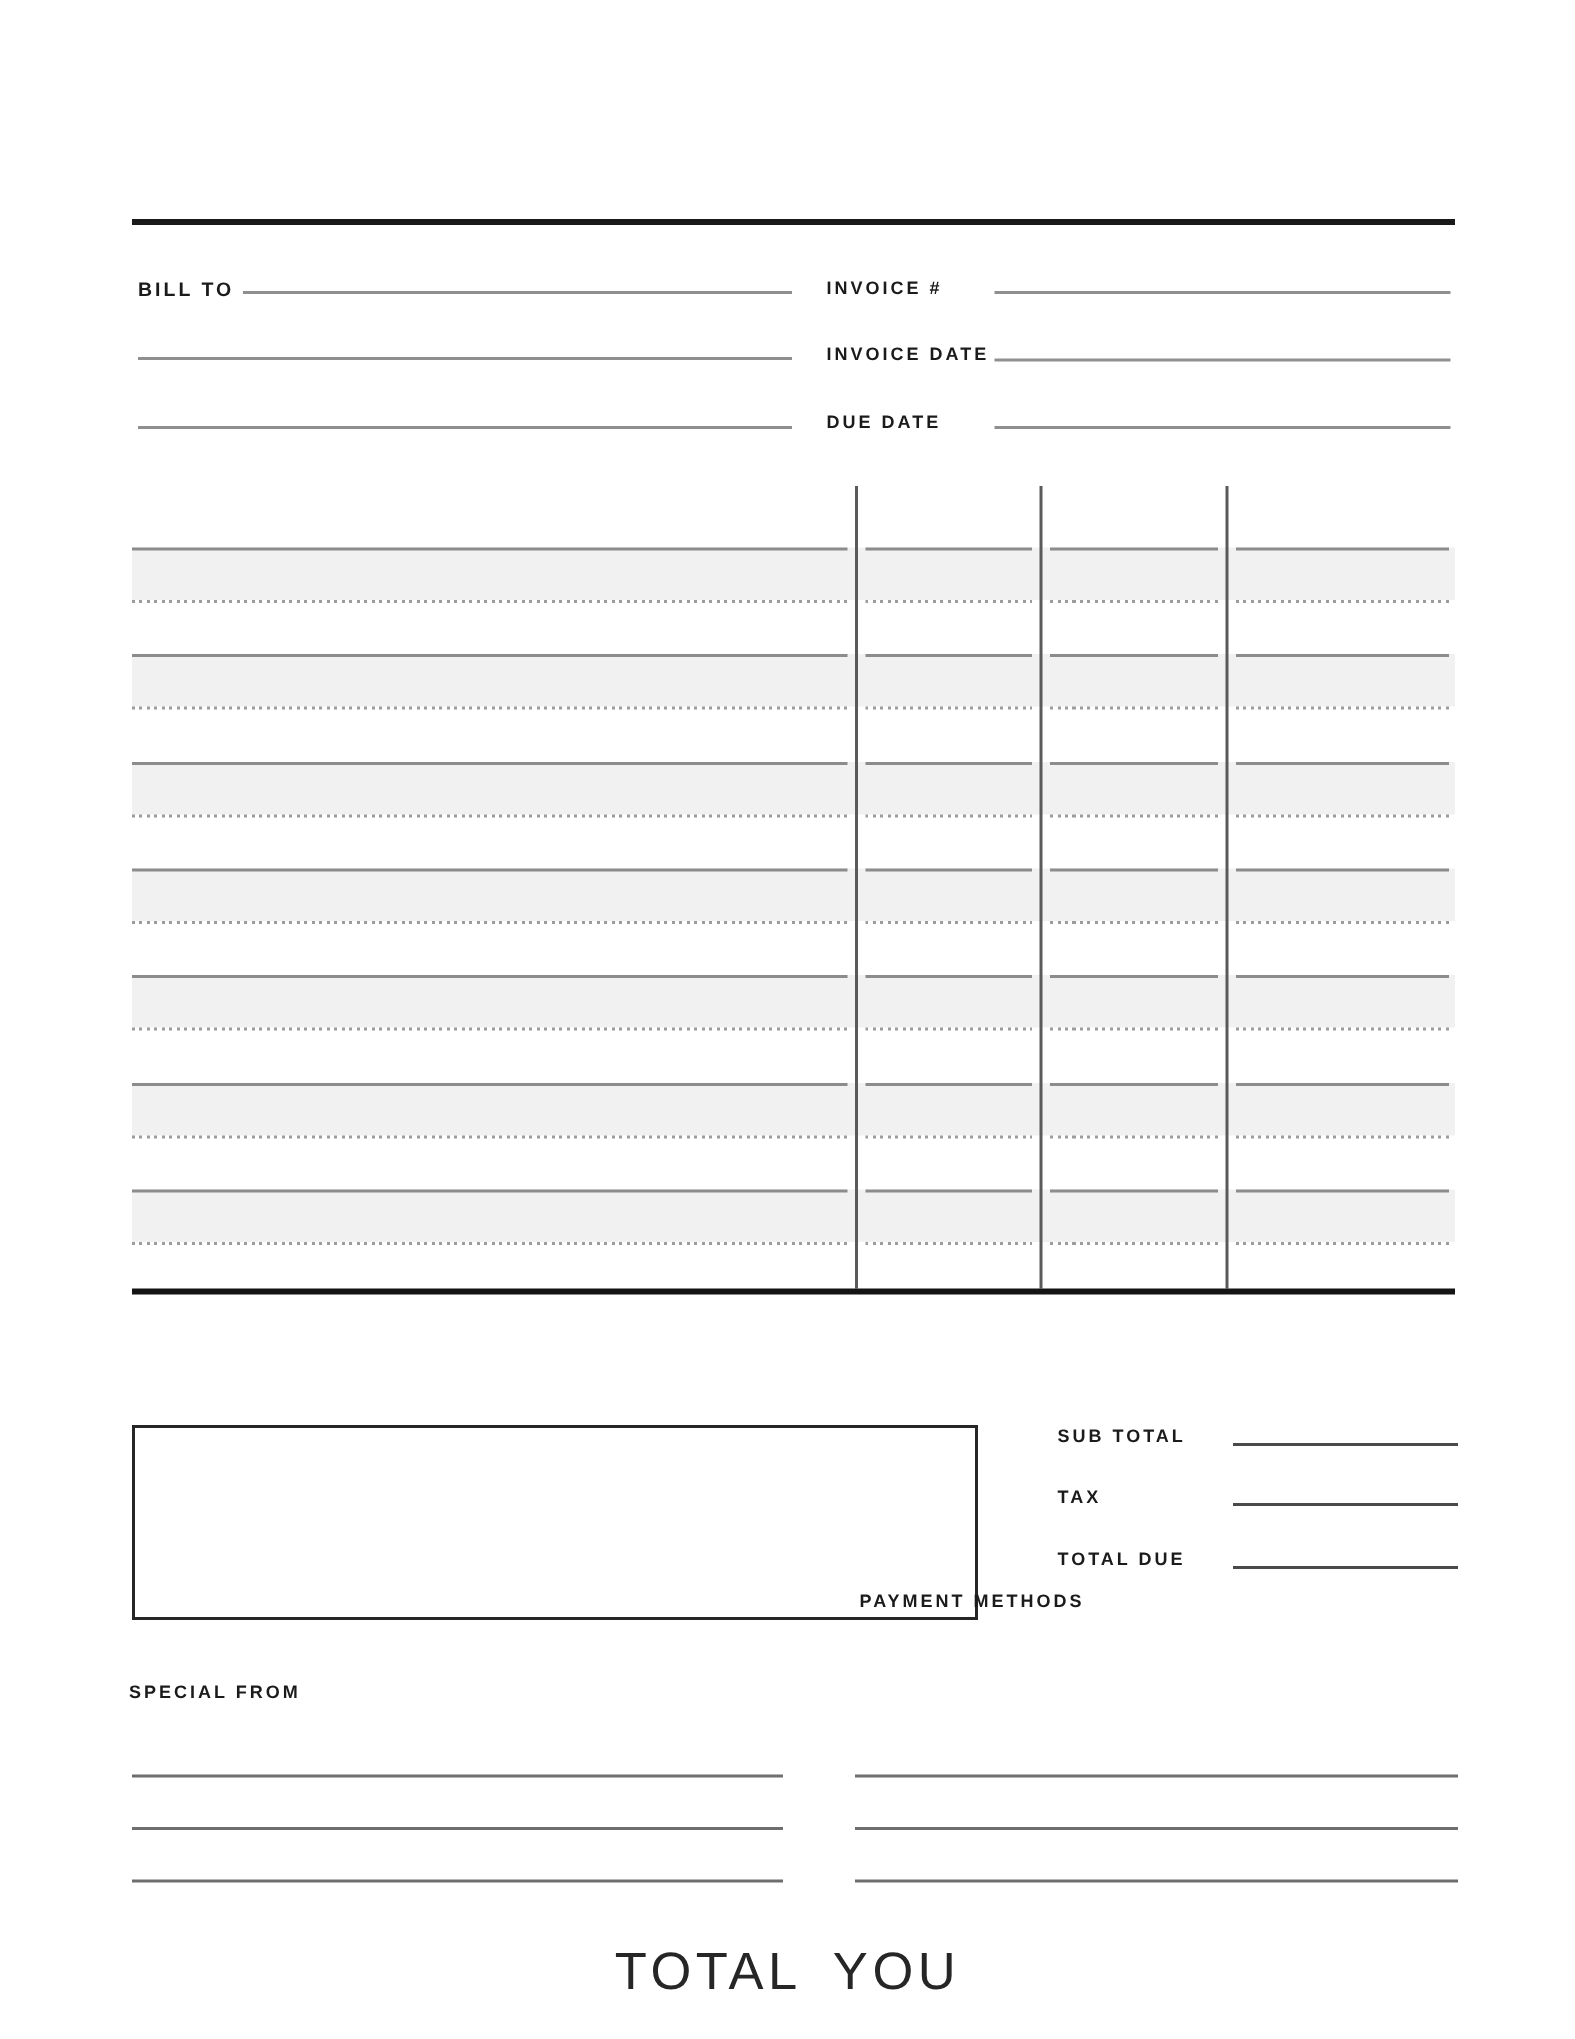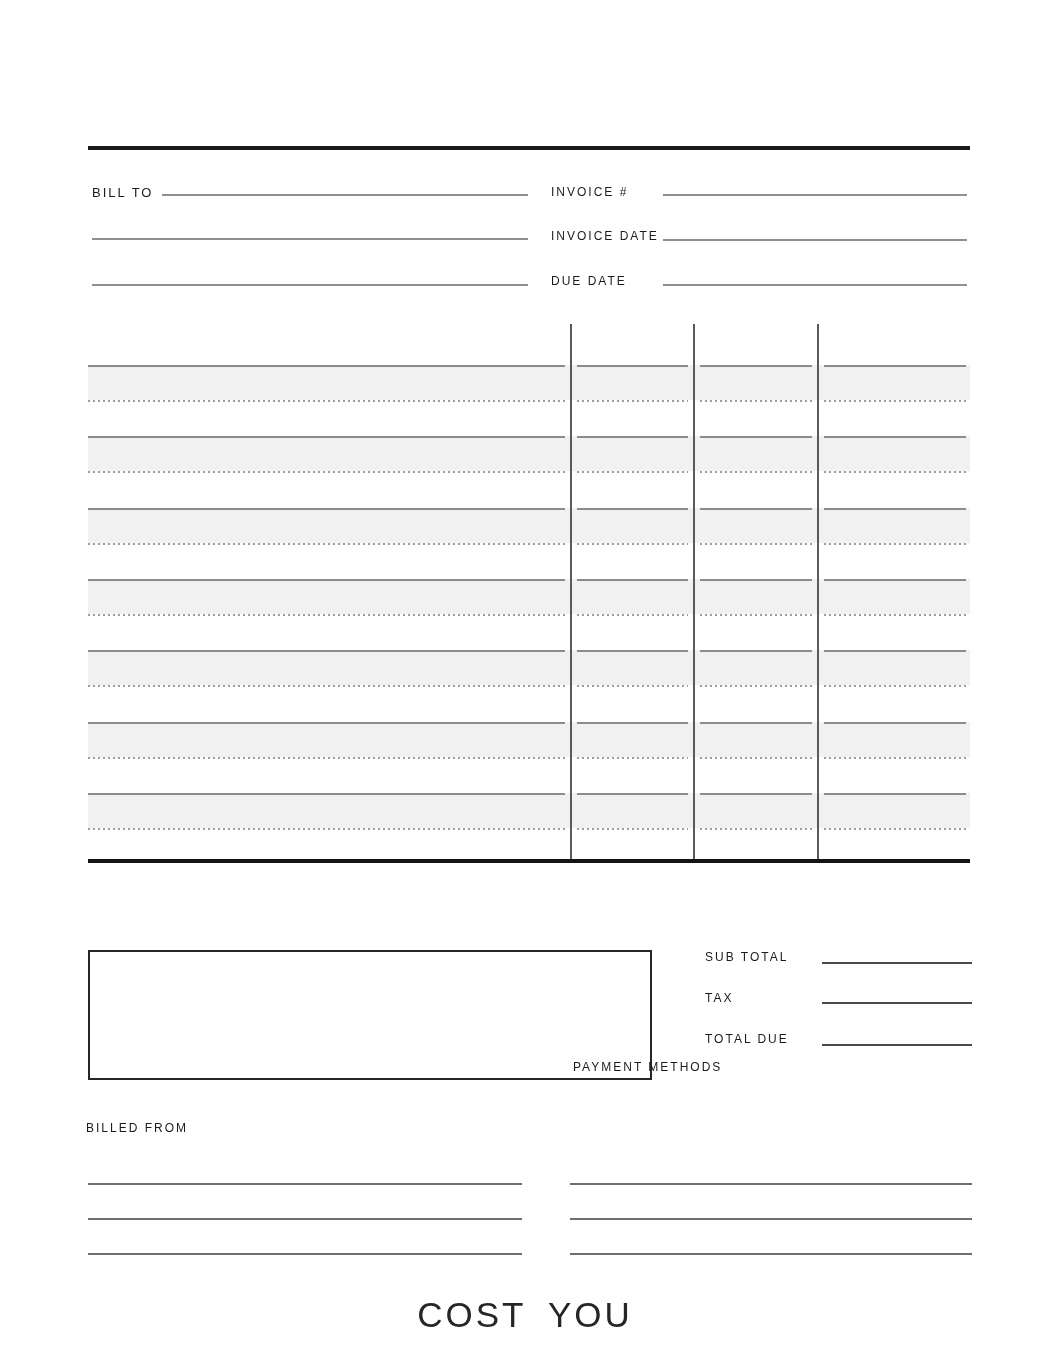--- a/index.html
+++ b/index.html
@@ -2,21 +2,21 @@
 <html><head>
 <meta charset="utf-8">
 <style>
   html,body{margin:0;padding:0;background:#ffffff;}
   #page{
     position:relative;width:1050px;height:1359px;background:#ffffff;
     font-family:"Liberation Sans",sans-serif;color:#1b1b1b;overflow:hidden;
   }
   .abs{position:absolute;}
   .label{
-    font-weight:400;font-size:12px;letter-spacing:2px;line-height:1;
+    font-weight:700;font-size:12px;letter-spacing:2px;line-height:1;
     color:#1b1b1b;white-space:nowrap;
   }
   .fill-line{position:absolute;height:2px;background:#8f8f8f;}
   .thin-line{position:absolute;height:2px;background:#6e6e6e;}
   .dark-line{position:absolute;height:2px;background:#4a4a4a;}
 
   
   .title{
     position:absolute;right:82px;top:30px;line-height:1;
     font-size:88px;font-weight:800;letter-spacing:1px;color:#161616;
@@ -152,25 +152,25 @@
 
   <div class="abs label" style="left:705px;top:951px;">SUB TOTAL</div>
   <div class="dark-line" style="left:822px;top:962px;width:150px;"></div>
 
   <div class="abs label" style="left:705px;top:992px;">TAX</div>
   <div class="dark-line" style="left:822px;top:1002px;width:150px;"></div>
 
   <div class="abs label" style="left:705px;top:1033px;">TOTAL DUE</div>
   <div class="dark-line" style="left:822px;top:1044px;width:150px;"></div>
 
-  <div class="abs label" style="left:86px;top:1122px;">BILLED FROM</div>
+  <div class="abs label" style="left:86px;top:1122px;">SPECIAL FROM</div>
   <div class="thin-line" style="left:88px;top:1183px;width:434px;"></div>
   <div class="thin-line" style="left:88px;top:1218px;width:434px;"></div>
   <div class="thin-line" style="left:88px;top:1253px;width:434px;"></div>
 
   <div class="abs label" style="left:573px;top:1061px;text-align:right;">PAYMENT METHODS</div>
   <div class="thin-line" style="left:570px;top:1183px;width:402px;"></div>
   <div class="thin-line" style="left:570px;top:1218px;width:402px;"></div>
   <div class="thin-line" style="left:570px;top:1253px;width:402px;"></div>
 
-  <div class="thank-you">COST YOU</div>
+  <div class="thank-you">TOTAL YOU</div>
 
 </div>
 
 </body></html>

